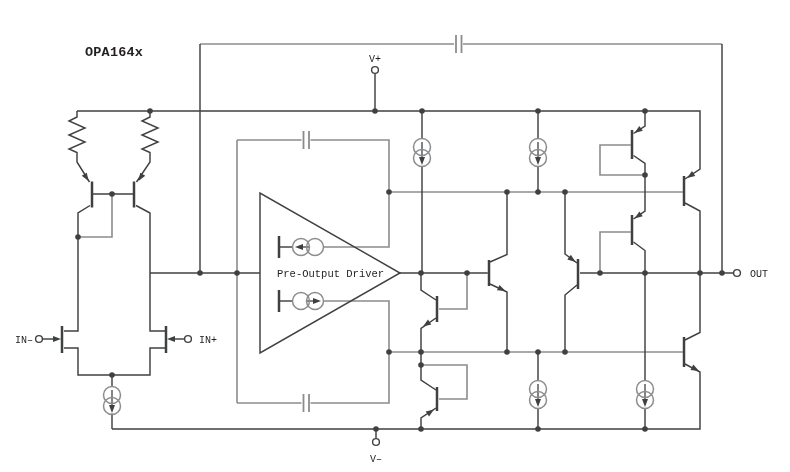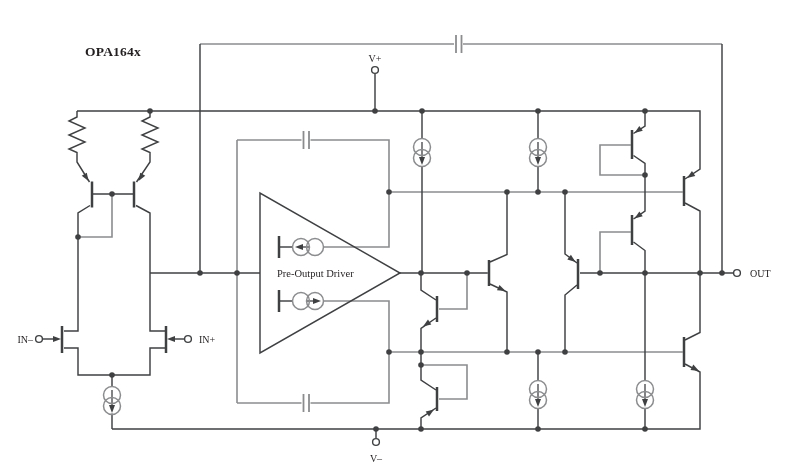--- a/index.html
+++ b/index.html
@@ -1,17 +1,17 @@
 <!DOCTYPE html>
 <html style="--bg: #ffffff; --txt: #231f20;"><head>
 <meta charset="utf-8">
 <style>
   html,body{margin:0;padding:0;background:#fff;}
   .stage{position:relative;width:790px;height:472px;background:var(--bg,#fff);
-         font-family:Liberation Serif, serif;overflow:hidden;}
+         font-family:Liberation Mono, monospace;overflow:hidden;}
   svg text{fill:var(--txt,#231f20);}
   .part-label{font-size:13.5px;font-weight:bold;letter-spacing:.2px;}
   .pin-label{font-size:10px;font-weight:500;}
   .block-label{font-size:10.5px;}
 </style>
 </head>
 <body>
 
 <div class="stage">
 <svg id="sch" width="790" height="472" viewBox="0 0 790 472">

